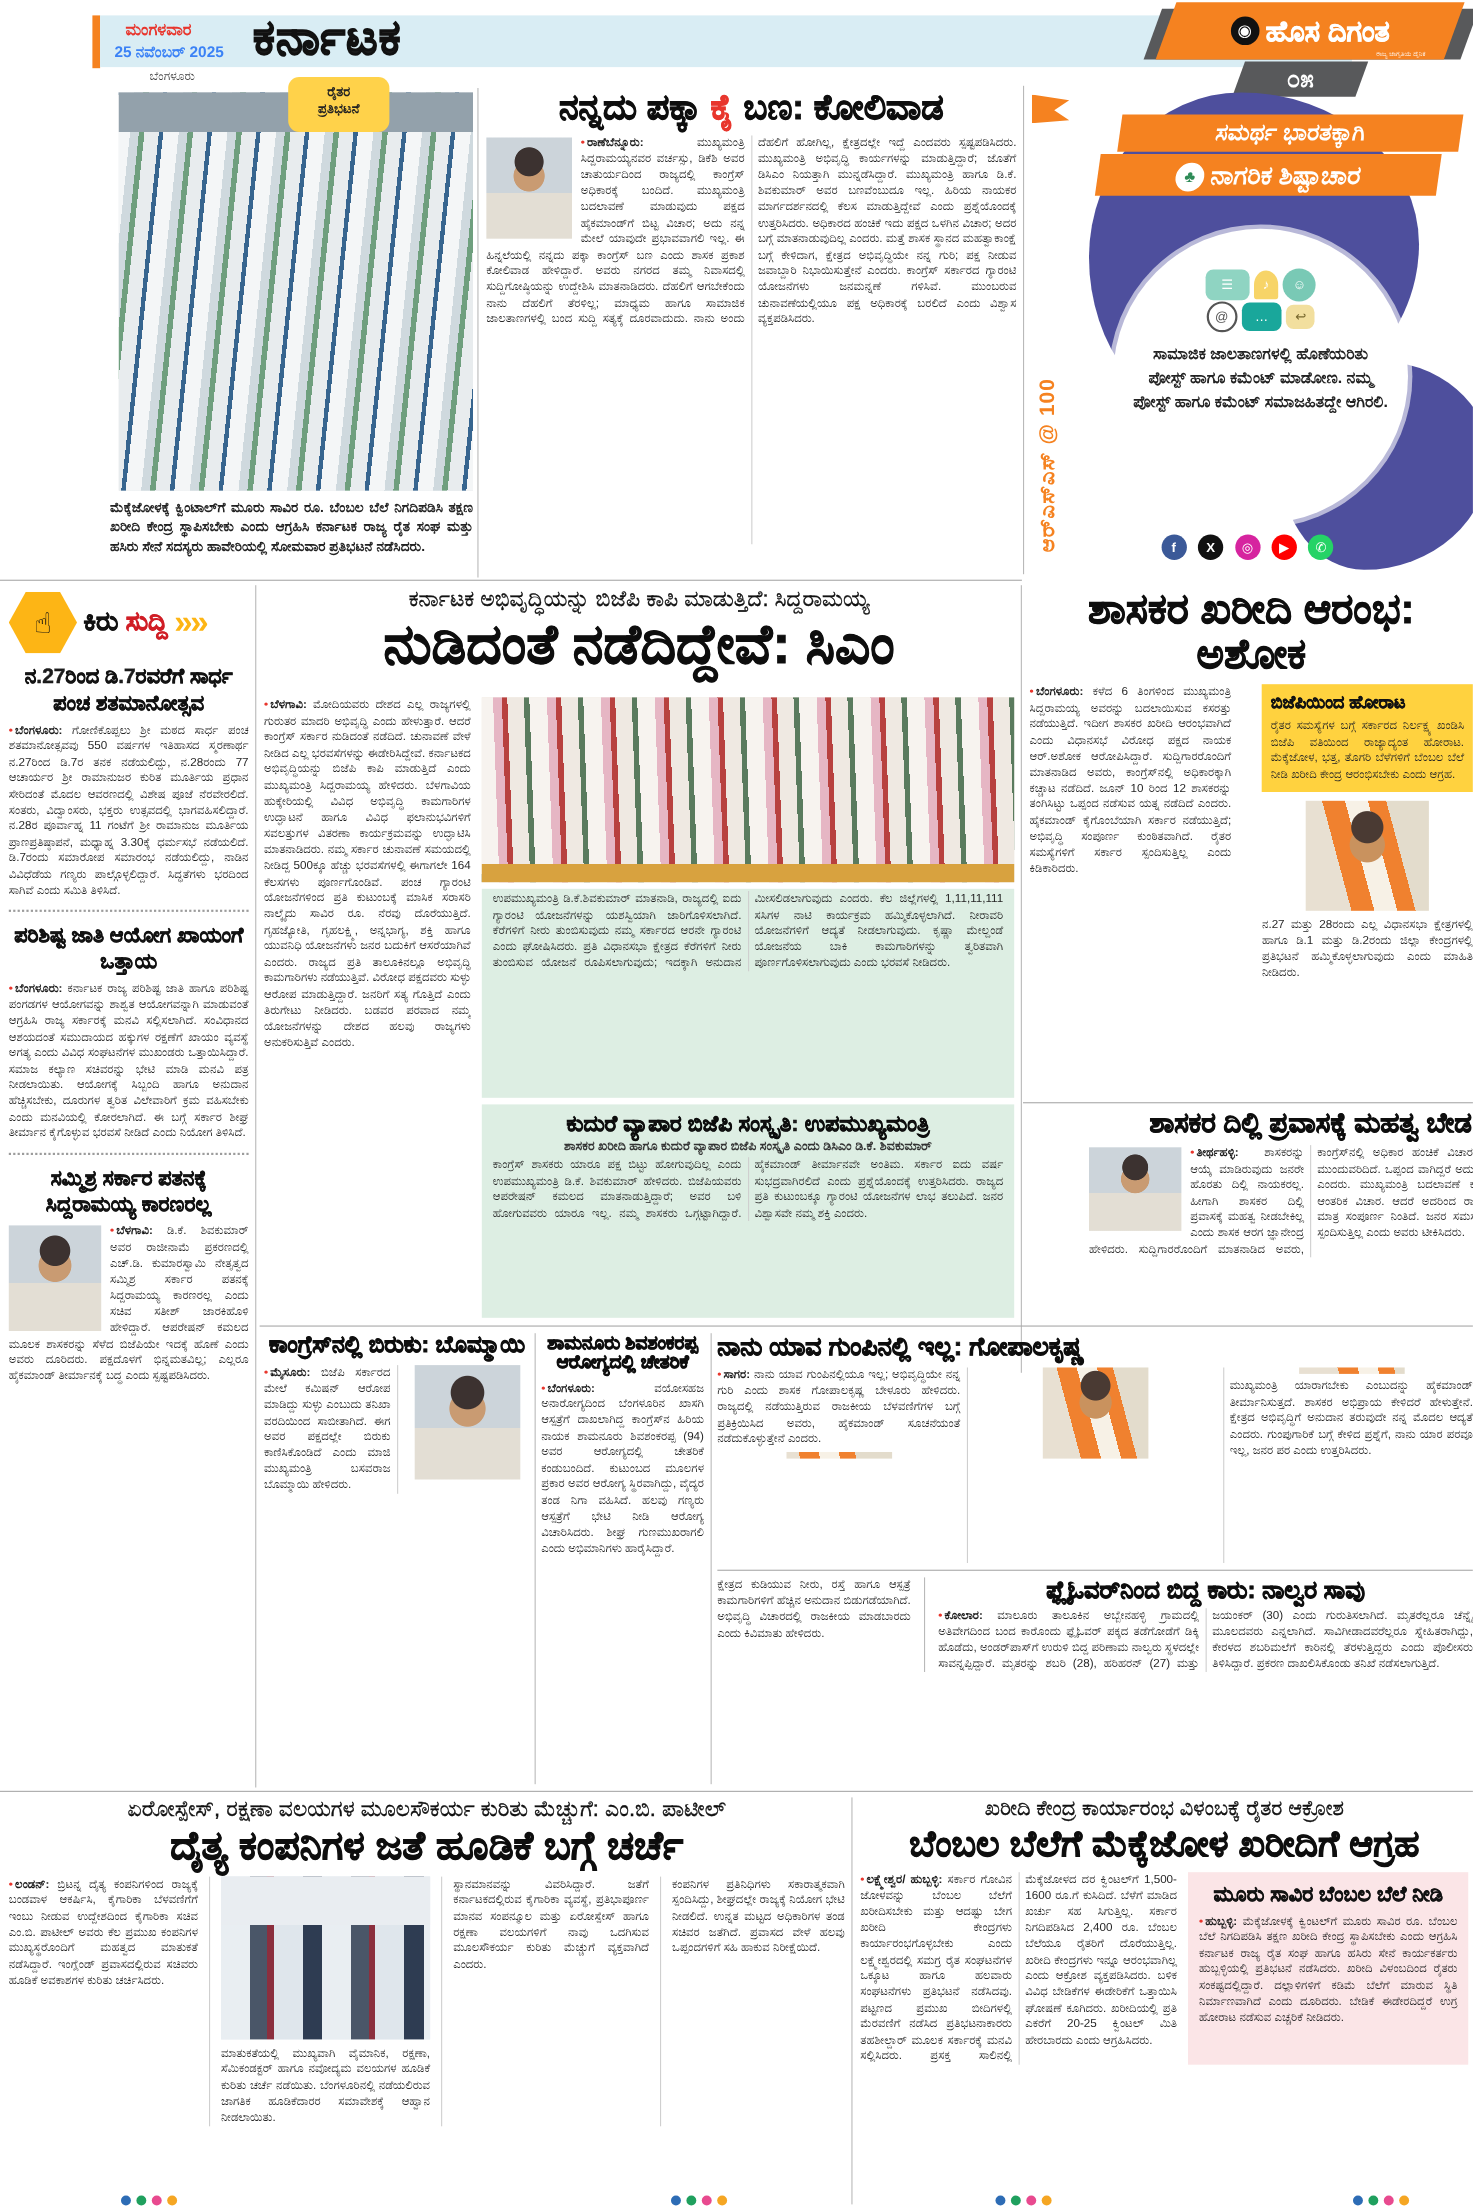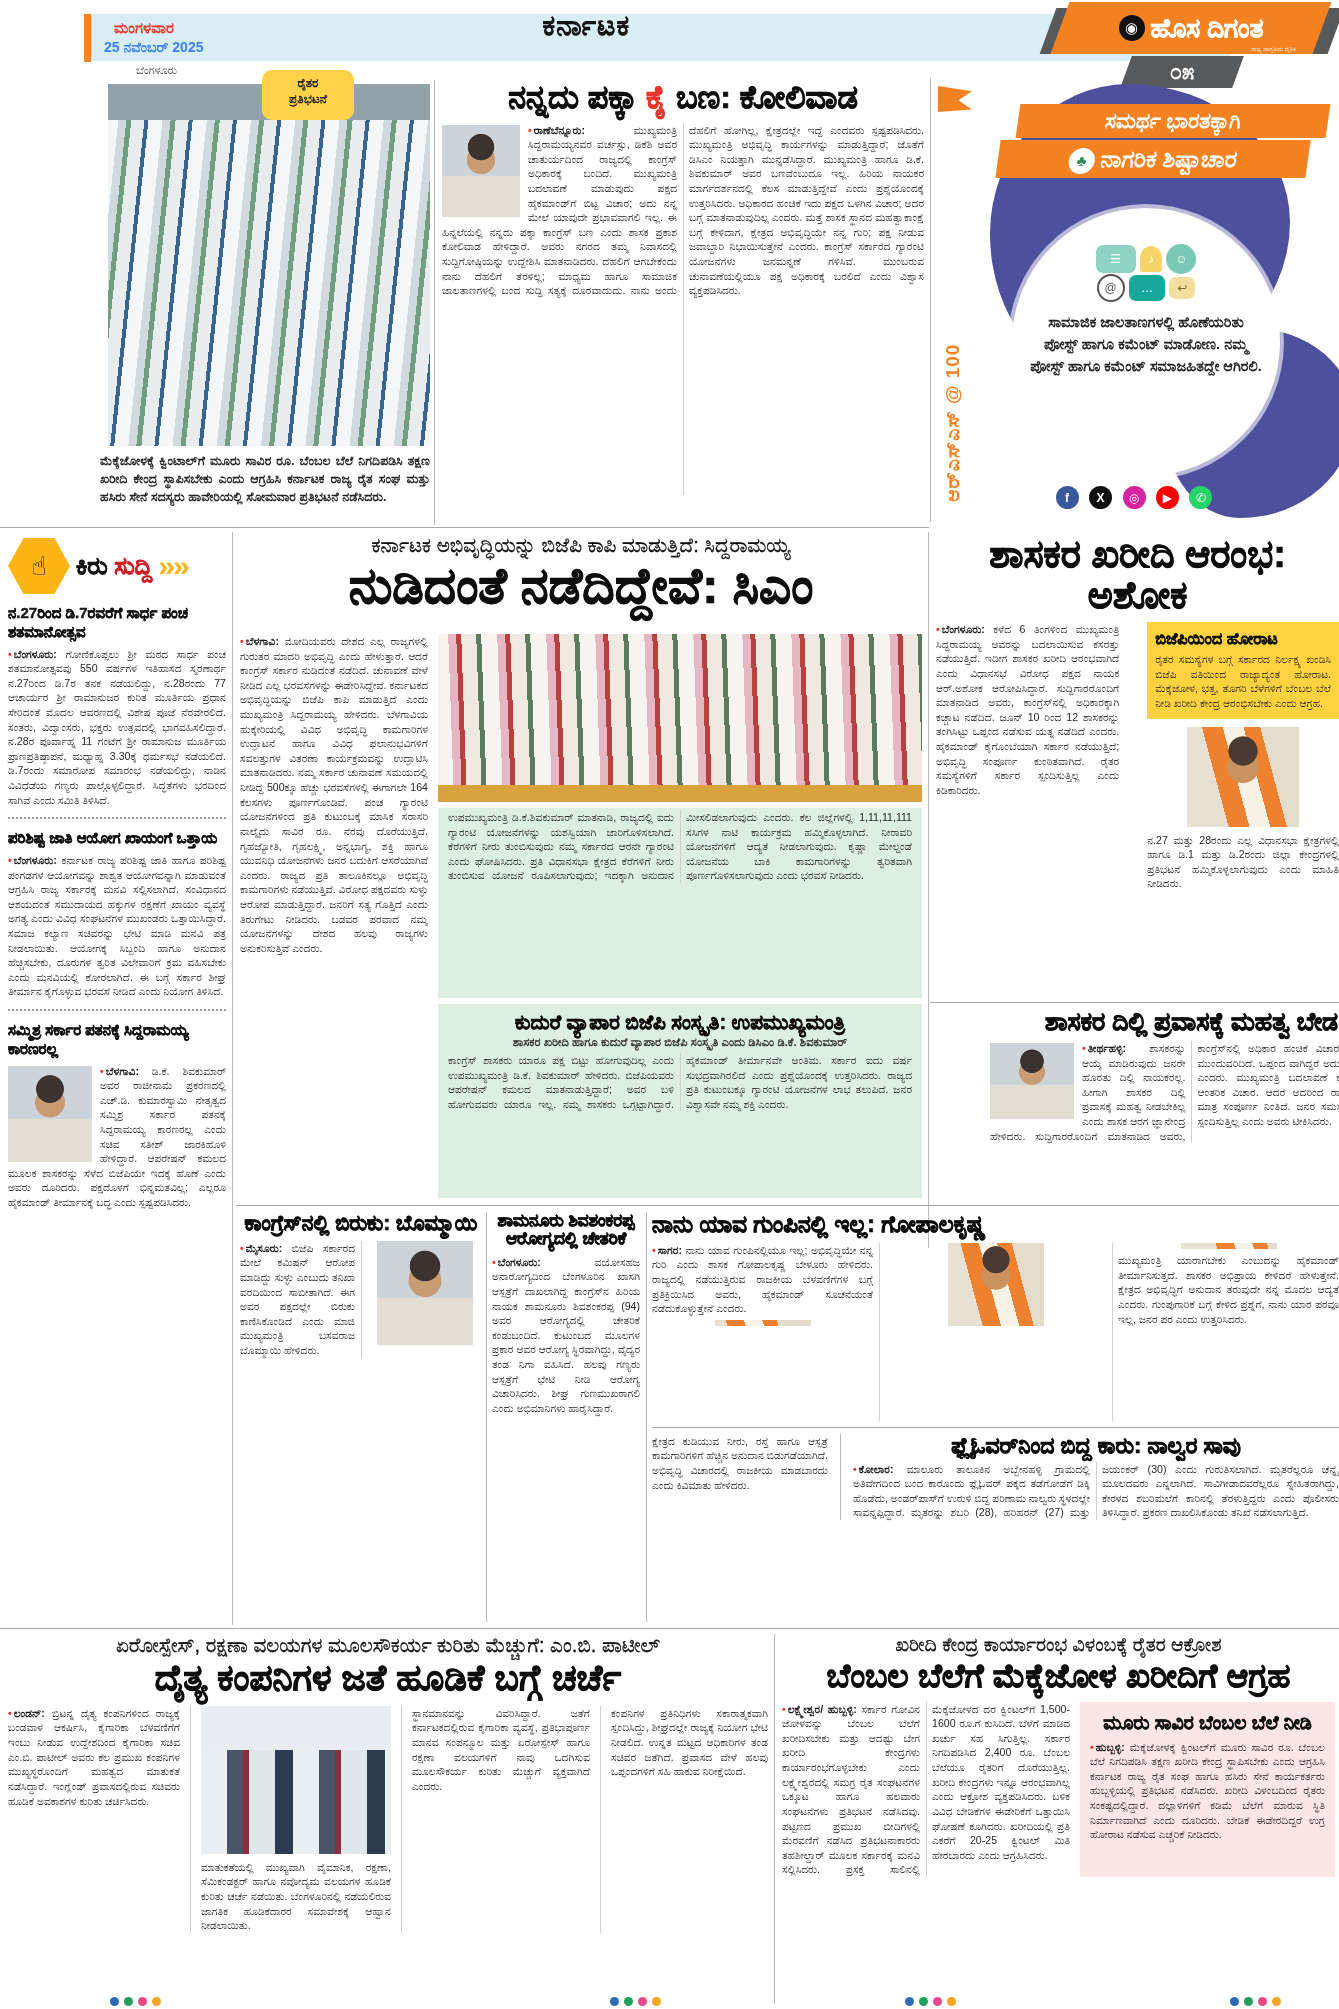--- a/index.html
+++ b/index.html
@@ -4,21 +4,21 @@
 <style>
   html,body{margin:0;padding:0;background:#fff;}
   .page{position:relative;width:1339px;height:2009px;background:#fff;overflow:hidden;
         font-family:"Liberation Sans","DejaVu Sans",sans-serif;color:#1d1d1d;}
   .abs{position:absolute;}
   
   .h-band{background:#d9edf4;}
   .h-day{color:#e8362d;font-weight:bold;font-size:15px;}
   .h-date{font-weight:bold;font-size:14px;color:#3b82f6;}
   .h-city{font-size:11px;color:#444;}
-  .sec-title{font-size:28px;font-weight:normal;-webkit-text-stroke:1.2px #111;letter-spacing:1px;text-align:right;}
+  .sec-title{font-size:44px;font-weight:bold;-webkit-text-stroke:1.2px #111;letter-spacing:1px;text-align:left;}
   .skew{transform:skewX(-20deg);}
   .unskew{transform:skewX(20deg);}
   .masthead-orange{background:#f58220;}
   .masthead-gray{background:#58595b;}
   .masthead-text{color:#fff;font-weight:bold;font-size:26px;-webkit-text-stroke:.6px #fff;white-space:nowrap;}
   .masthead-tag{color:#fff;font-size:6px;white-space:nowrap;}
   .pagenum{color:#fff;font-weight:bold;font-size:22px;text-align:center;}
   
   .bt{font-size:10.6px;line-height:1.38;text-align:justify;color:#262626;margin:0;}
   .dl{font-weight:bold;color:#1a1a1a;}
@@ -50,21 +50,21 @@
      linear-gradient(180deg,#e9edf1 0 30%,rgba(0,0,0,0) 30%),
      repeating-linear-gradient(90deg,#e9eef2 0 26px,#4a5668 26px 42px,#8b2f3e 42px 48px,#dfe6ec 48px 74px,#2e3c52 74px 92px),#e6ebef;}
   .badge{background:#ffd24a;border-radius:10px;text-align:center;font-weight:bold;font-size:12px;line-height:1.3;color:#222;padding-top:6px;}
   .caption{font-size:12.5px;font-weight:bold;line-height:1.45;color:#222;text-align:justify;}
   
   .hex{width:62px;height:56px;background:#fdb515;clip-path:polygon(25% 0,75% 0,100% 50%,75% 100%,25% 100%,0 50%);
        display:flex;align-items:center;justify-content:center;font-size:26px;color:#111;}
   .kiru-title{font-size:24px;font-weight:bold;-webkit-text-stroke:.5px #111;}
   .kiru-title .red{color:#d01e26;-webkit-text-stroke:.5px #d01e26;}
   .chev{color:#fdb515;font-size:30px;font-weight:bold;letter-spacing:-2px;}
-  .kiru-head{font-size:15px;font-weight:bold;line-height:1.25;-webkit-text-stroke:.4px #111;}
+  .kiru-head{font-size:19px;font-weight:bold;text-align:center;line-height:1.25;-webkit-text-stroke:.4px #111;}
   
   .greenbox{background:#ddeee3;}
   .greenbox .gb-head{font-size:20px;font-weight:bold;text-align:center;-webkit-text-stroke:.5px #0c0c0c;padding:7px 6px 2px;}
   .gb-deck{font-size:11.5px;font-weight:bold;text-align:center;color:#333;padding:0 8px 4px;}
   .yellowbox{background:#ffd23f;}
   .pinkbox{background:#fbe5e7;}
   
   .promo-banner{background:#f58220;color:#fff;font-weight:bold;text-align:center;}
   .vert-rss{writing-mode:vertical-rl;transform:rotate(180deg);color:#f58220;font-weight:bold;font-size:19px;letter-spacing:1px;}
   .blob{background:#4e4f9d;border-radius:46% 54% 60% 40%/50% 46% 54% 50%;}

